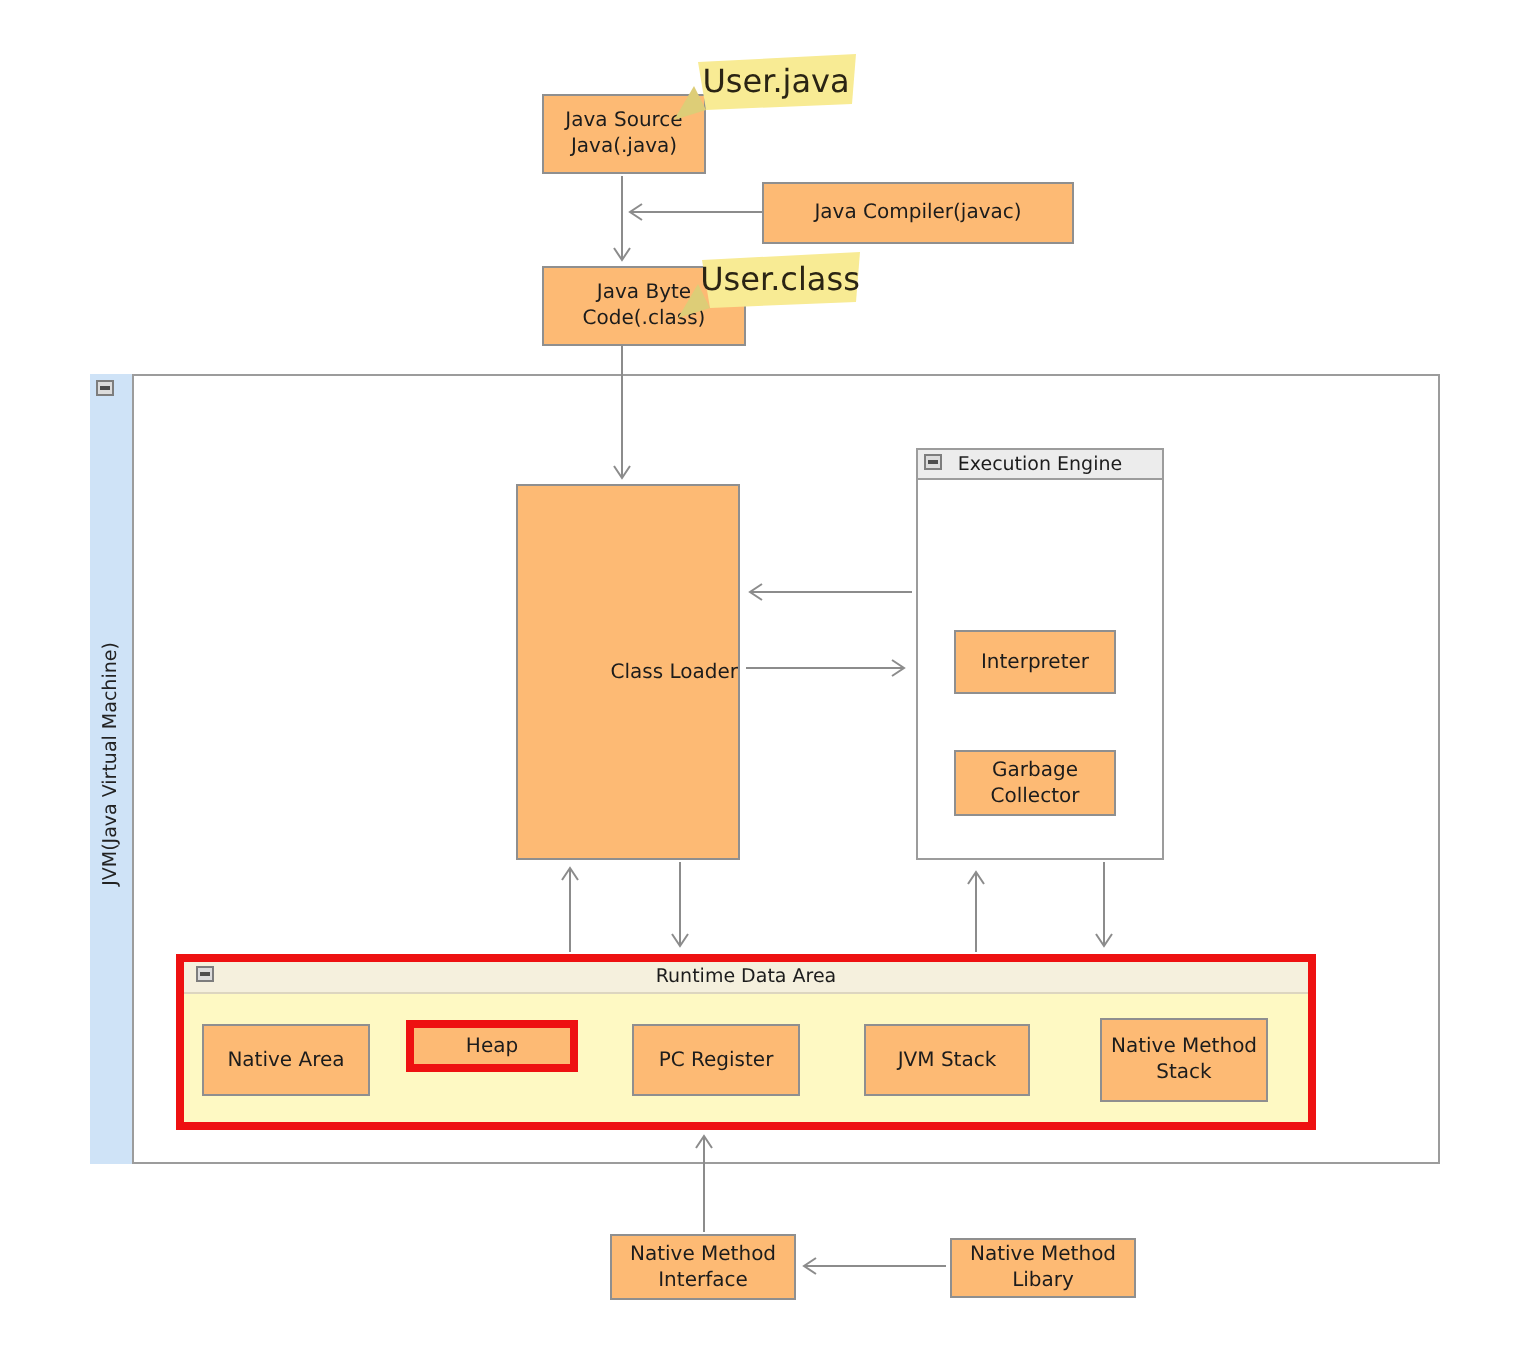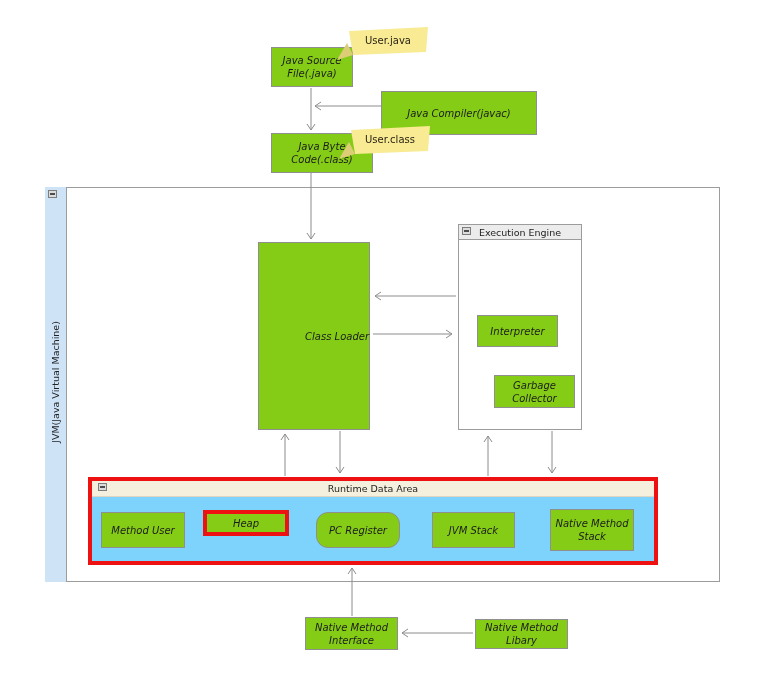--- a/index.html
+++ b/index.html
@@ -4,23 +4,23 @@
 <style>
   html,body{margin:0;padding:0;background:#ffffff;}
   .canvas{
     position:relative;width:763px;height:681px;background:#fff;
     font-family:"DejaVu Sans",sans-serif;color:#1c1c1c;overflow:hidden;
   }
   .container{
     position:absolute;background:#fff;border:1px solid #9c9c9c;box-sizing:border-box;
   }
   .node{
-    position:absolute;background:#84cc16;border:1.5px solid var(--box-border-gray,#8f8f8f);
+    position:absolute;background:#fdba74;border:1.5px solid var(--box-border-gray,#8f8f8f);
     box-sizing:border-box;display:flex;flex-direction:column;align-items:center;
-    justify-content:center;text-align:center;font-size:10px;line-height:13px;z-index:5;font-style:italic;
+    justify-content:center;text-align:center;font-size:10px;line-height:13px;z-index:5;
   }
   .node span{display:block;}
   .strip{
     position:absolute;left:45px;top:187px;width:22px;height:395px;
     background:var(--jvm-strip-blue,#cfe3f7);border-right:1px solid #9c9c9c;
     box-sizing:border-box;z-index:2;
   }
   .vlabel{
     position:absolute;left:-44px;top:371px;width:200px;height:22px;line-height:22px;
     text-align:center;font-size:9.5px;color:#222;transform:rotate(-90deg);z-index:3;
@@ -30,29 +30,29 @@
     display:flex;align-items:center;justify-content:center;font-size:9.5px;
   }
   .ee-header{background:var(--ee-header-gray,#ececec);text-align:center;}
   .rt-header{background:var(--runtime-header-cream,#f5f0dd);border-bottom:1px solid #ddd6c0;}
   .collapse{
     position:absolute;width:9px;height:8px;background:#dcdcdc;border:1px solid #7d7d7d;
     box-sizing:border-box;z-index:7;cursor:pointer;
   }
   .collapse::before{content:"";display:block;margin:2px 1px 0 1px;height:2px;background:#4d4d4d;}
   .runtime{
-    position:absolute;left:88px;top:477px;width:570px;height:88px;background:#7dd3fc;
+    position:absolute;left:88px;top:477px;width:570px;height:88px;background:#fef9c3;
     border:4px solid var(--highlight-red,#ee1111);box-sizing:border-box;z-index:2;
   }
   .runtime .subheader{height:15px;}
   .heap{border:4px solid var(--highlight-red,#ee1111);}
   .note{position:absolute;width:94px;height:34px;z-index:6;}
   .note .note-text{
     position:absolute;left:12px;top:1px;right:2px;height:26px;display:flex;
-    align-items:center;justify-content:center;font-size:10px;color:#2a2414;
+    align-items:center;justify-content:center;font-size:16px;color:#2a2414;
   }
   svg.connectors{position:absolute;left:0;top:0;z-index:4;}
   .conn{stroke:var(--connector-gray,#8c8c8c);stroke-width:1;fill:none;}
 </style>
 </head>
 <body>
 
 <div class="canvas">
 
   <div class="container" style="left:45px;top:187px;width:675px;height:395px;z-index:1;"></div>
@@ -88,24 +88,24 @@
     <line class="conn" x1="285" y1="476" x2="285" y2="434" marker-end="url(#ah)"></line>
     <line class="conn" x1="340" y1="431" x2="340" y2="473" marker-end="url(#ah)"></line>
     <line class="conn" x1="488" y1="476" x2="488" y2="436" marker-end="url(#ah)"></line>
     <line class="conn" x1="552" y1="431" x2="552" y2="473" marker-end="url(#ah)"></line>
     <line class="conn" x1="352" y1="616" x2="352" y2="568" marker-end="url(#ah)"></line>
     <line class="conn" x1="473" y1="633" x2="402" y2="633" marker-end="url(#ah)"></line>
   </svg>
 
   <div class="node" style="left:271px;top:47px;width:82px;height:40px;">
     <span>Java Source</span>
-    <span>File(.java)</span>
+    <span>Java(.java)</span>
   </div>
 
-  <div class="node" style="left:381px;top:91px;width:156px;height:44px;">
+  <div class="node" style="left:381px;top:91px;width:156px;height:31px;">
       <span>Java Compiler(javac)</span>
     </div>
 
   <div class="node" style="left:271px;top:133px;width:102px;height:40px;align-items:center;">
     <span>Java Byte</span>
     <span>Code(.class)</span>
   </div>
 
   <div class="note" style="left:336px;top:26px;">
     <svg width="94" height="34">
@@ -125,34 +125,34 @@
 
   <div class="node" style="left:258px;top:242px;width:112px;height:188px;align-items:flex-end;">
       <span>Class Loader</span>
     </div>
 
 
   <div class="node" style="left:477px;top:315px;width:81px;height:32px;align-items:center;">
       <span>Interpreter</span>
     </div>
 
-  <div class="node" style="left:494px;top:375px;width:81px;height:33px;">
+  <div class="node" style="left:477px;top:375px;width:81px;height:33px;">
     <span>Garbage</span>
     <span>Collector</span>
   </div>
 
   <div class="node" style="left:101px;top:512px;width:84px;height:36px;">
-      <span>Method User</span>
+      <span>Native Area</span>
     </div>
 
   <div class="node heap" style="left:203px;top:510px;width:86px;height:26px;">
       <span>Heap</span>
     </div>
 
-  <div class="node" style="left:316px;top:512px;width:84px;height:36px;border-radius:12px;">
+  <div class="node" style="left:316px;top:512px;width:84px;height:36px;">
       <span>PC Register</span>
     </div>
 
   <div class="node" style="left:432px;top:512px;width:83px;height:36px;">
       <span>JVM Stack</span>
     </div>
 
   <div class="node" style="left:550px;top:509px;width:84px;height:42px;">
     <span>Native Method</span>
     <span>Stack</span>

